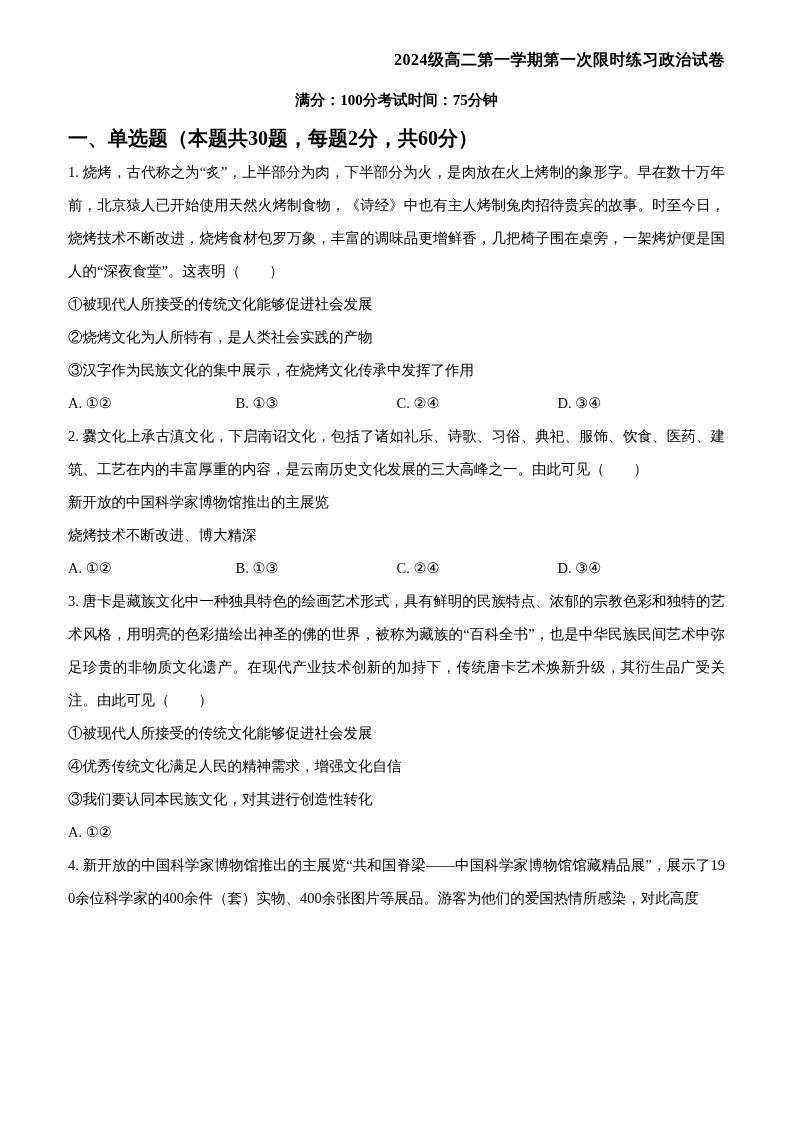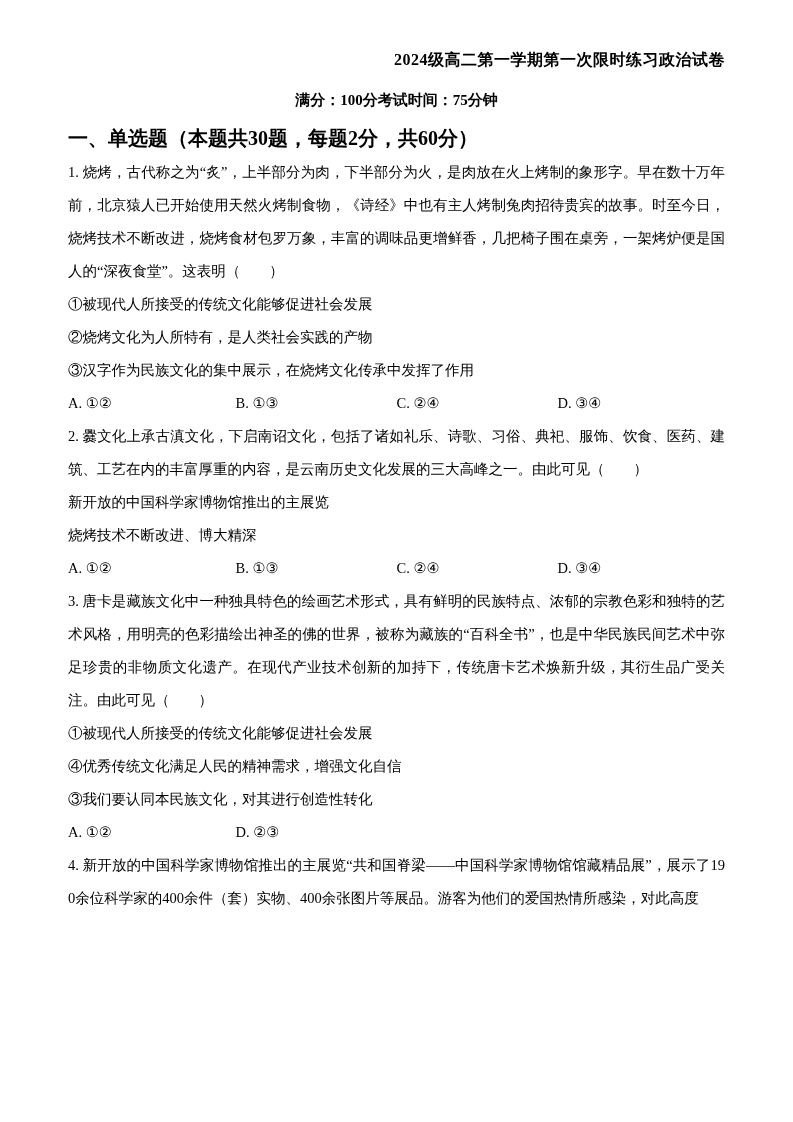--- a/index.html
+++ b/index.html
@@ -98,21 +98,20 @@
 
   <section class="question">
     <p class="stem">3. 唐卡是藏族文化中一种独具特色的绘画艺术形式，具有鲜明的民族特点、浓郁的宗教色彩和独特的艺术风格，用明亮的色彩描绘出神圣的佛的世界，被称为藏族的“百科全书”，也是中华民族民间艺术中弥足珍贵的非物质文化遗产。在现代产业技术创新的加持下，传统唐卡艺术焕新升级，其衍生品广受关注。由此可见（　　）</p>
     <div class="items">
           <p class="item">①被现代人所接受的传统文化能够促进社会发展</p>
           <p class="item">④优秀传统文化满足人民的精神需求，增强文化自信</p>
           <p class="item">③我们要认同本民族文化，对其进行创造性转化</p>
         </div>
     <div class="options">
           <span class="option">A. ①②</span>
-          <span class="option">D. ②③</span>
         </div>
   </section>
 
   <section class="question">
     <p class="stem">4. 新开放的中国科学家博物馆推出的主展览“共和国脊梁——中国科学家博物馆馆藏精品展”，展示了190余位科学家的400余件（套）实物、400余张图片等展品。游客为他们的爱国热情所感染，对此高度</p>
     <div class="items"></div>
 
   </section>
 </main>
 </div>

